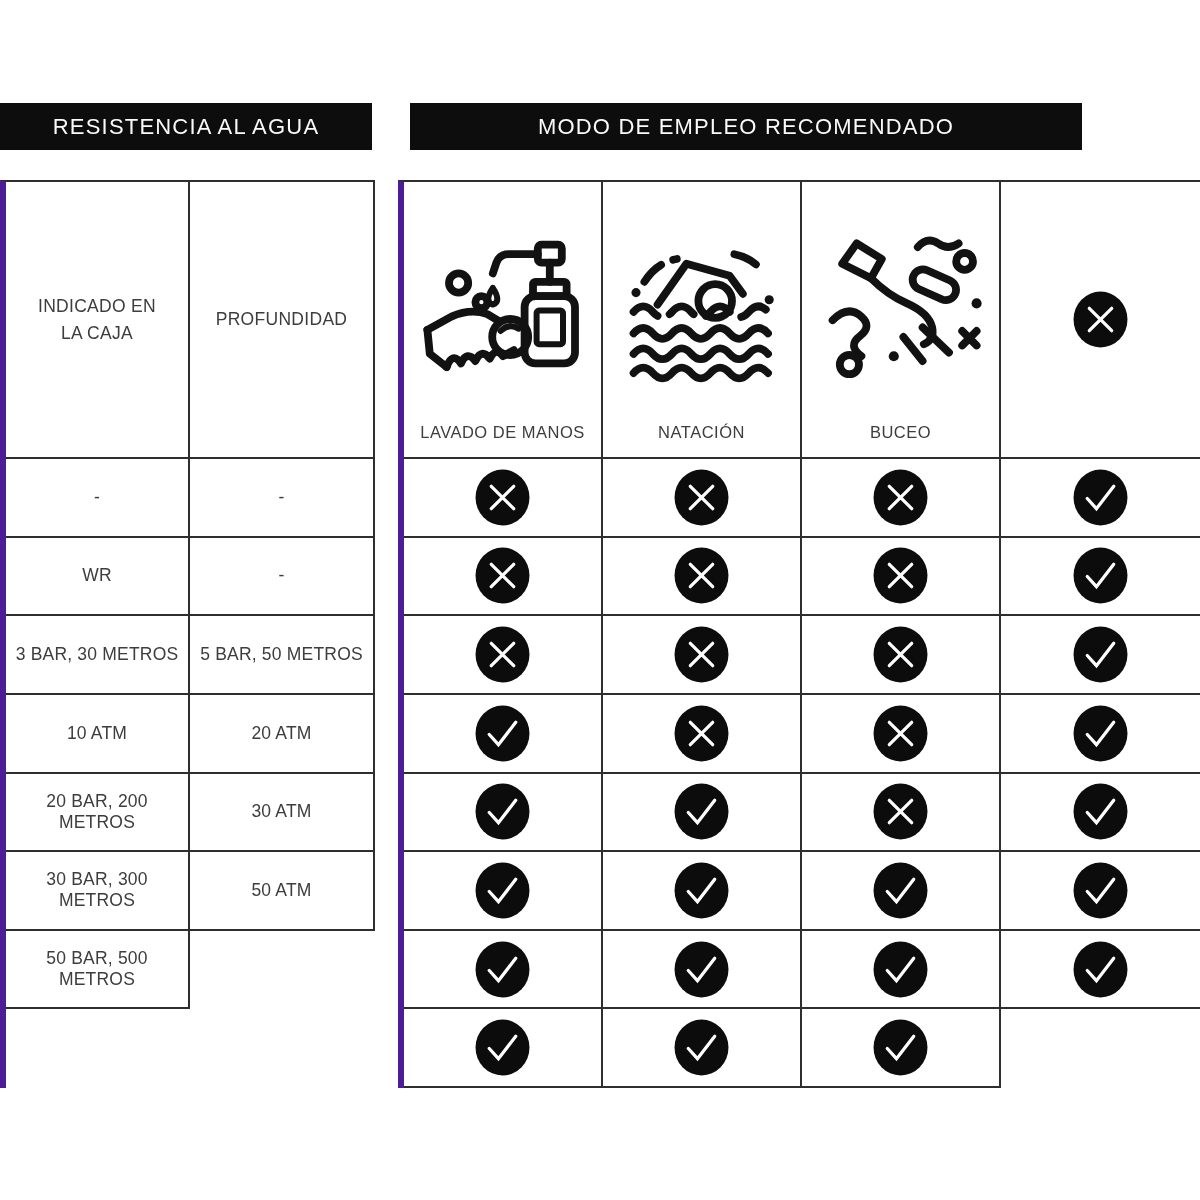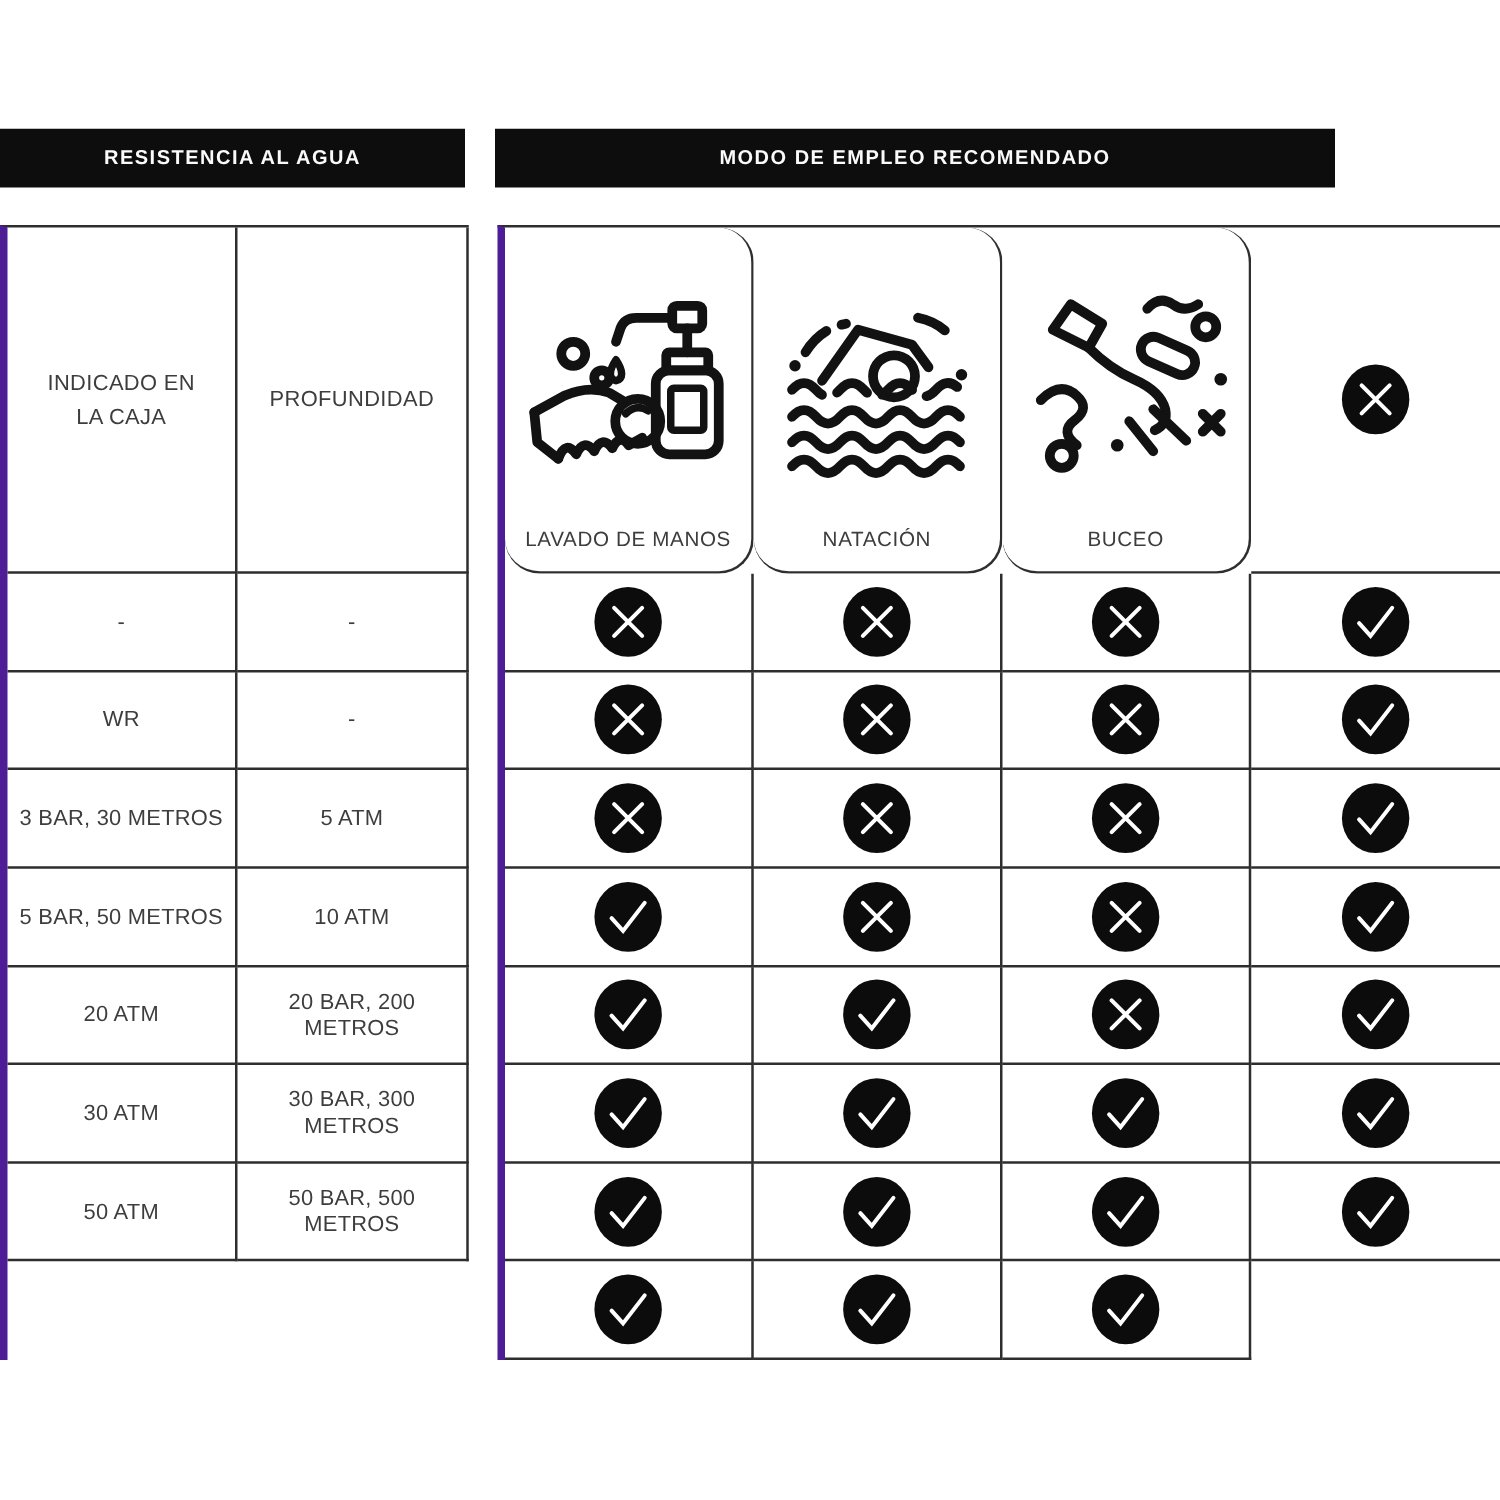--- a/index.html
+++ b/index.html
@@ -5,39 +5,39 @@
   html,body{margin:0;padding:0;background:#ffffff;}
   .canvas{
     position:relative;width:1200px;height:1200px;background:#ffffff;
     font-family:"Liberation Sans", sans-serif;overflow:hidden;
   }
   .banner{
     position:absolute;top:103px;height:47px;background:#0d0d0d;
     display:flex;align-items:center;justify-content:center;
   }
   .banner-left{left:0;width:372px;}
-  .banner-right{left:396px;width:672px;}
-  .banner span{color:#fafafa;font-size:16px;letter-spacing:1.2px;font-weight:700;}
+  .banner-right{left:410px;width:672px;}
+  .banner span{color:#fafafa;font-size:22px;letter-spacing:1.2px;font-weight:400;}
 
   .tbl{
     position:absolute;top:180px;height:908px;display:grid;box-sizing:border-box;
     border-top:2px solid #2e2e2e;border-left:6px solid #4c1d95;
   }
   .tbl .cell{
     box-sizing:border-box;border-right:2px solid #2e2e2e;border-bottom:2px solid #2e2e2e;
     display:flex;align-items:center;justify-content:center;color:#3d3d3d;
   }
   .lt{left:0;width:375px;grid-template-columns:184px 1fr;grid-template-rows:277px repeat(8,1fr);}
   .rt{left:398px;width:802px;grid-template-columns:repeat(4,1fr);grid-template-rows:277px repeat(8,1fr);}
   .rt .cell:nth-child(4n){border-right:none;text-decoration:underline;}
 
   .head-cell{font-size:17.5px;text-align:center;line-height:1.5;padding:0 22px;letter-spacing:.3px;}
   .body-cell{font-size:17.5px;text-align:center;padding:0 3px;letter-spacing:.2px;}
 
-  .activity-cell{flex-direction:column;justify-content:flex-start;padding-top:30px;border-radius:28px;}
+  .activity-cell{flex-direction:column;justify-content:flex-start;padding-top:30px;}
   .activity-icon{width:168px;height:172px;display:block;}
   .activity-icon *{vector-effect:none;}
   .activity-label{font-size:16.5px;letter-spacing:.5px;margin-top:24px;color:#3d3d3d;}
 
   .mark{width:57px;height:57px;color:#0c0c0c;display:block;}
   .hidden-defs{position:absolute;width:0;height:0;overflow:hidden;}
 
   .ic{stroke:#121212;stroke-width:6.5;fill:none;stroke-linecap:round;stroke-linejoin:round;}
   .ic-thin{stroke:#121212;stroke-width:5;fill:none;stroke-linecap:round;stroke-linejoin:round;}
   .ic-fill{fill:#121212;stroke:none;}
@@ -68,21 +68,20 @@
 
   <div class="tbl lt">
     <div class="cell head-cell">INDICADO EN LA CAJA</div>
     <div class="cell head-cell">PROFUNDIDAD</div>
 
   <div class="cell body-cell">-</div>
       <div class="cell body-cell">-</div>
       <div class="cell body-cell">WR</div>
       <div class="cell body-cell">-</div>
       <div class="cell body-cell">3 BAR, 30 METROS</div>
-      <div class="cell body-cell">5 ATM</div>
       <div class="cell body-cell">5 BAR, 50 METROS</div>
       <div class="cell body-cell">10 ATM</div>
       <div class="cell body-cell">20 ATM</div>
       <div class="cell body-cell">20 BAR, 200 METROS</div>
       <div class="cell body-cell">30 ATM</div>
       <div class="cell body-cell">30 BAR, 300 METROS</div>
       <div class="cell body-cell">50 ATM</div>
       <div class="cell body-cell">50 BAR, 500 METROS</div>
     </div>
 

